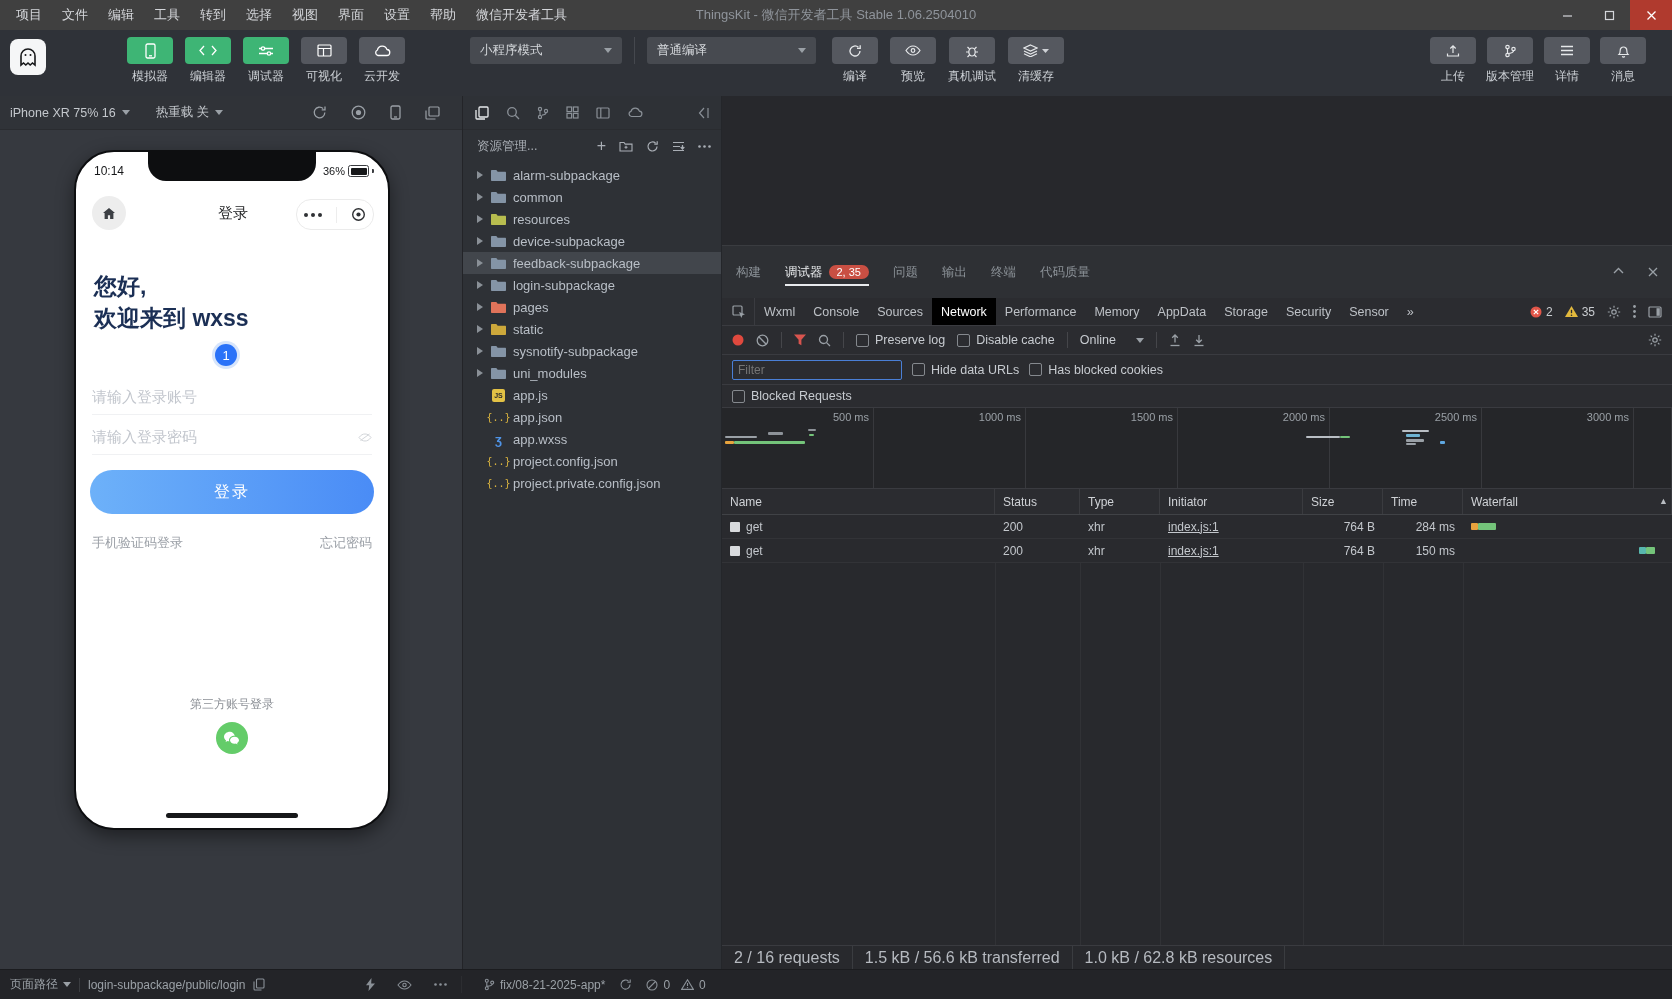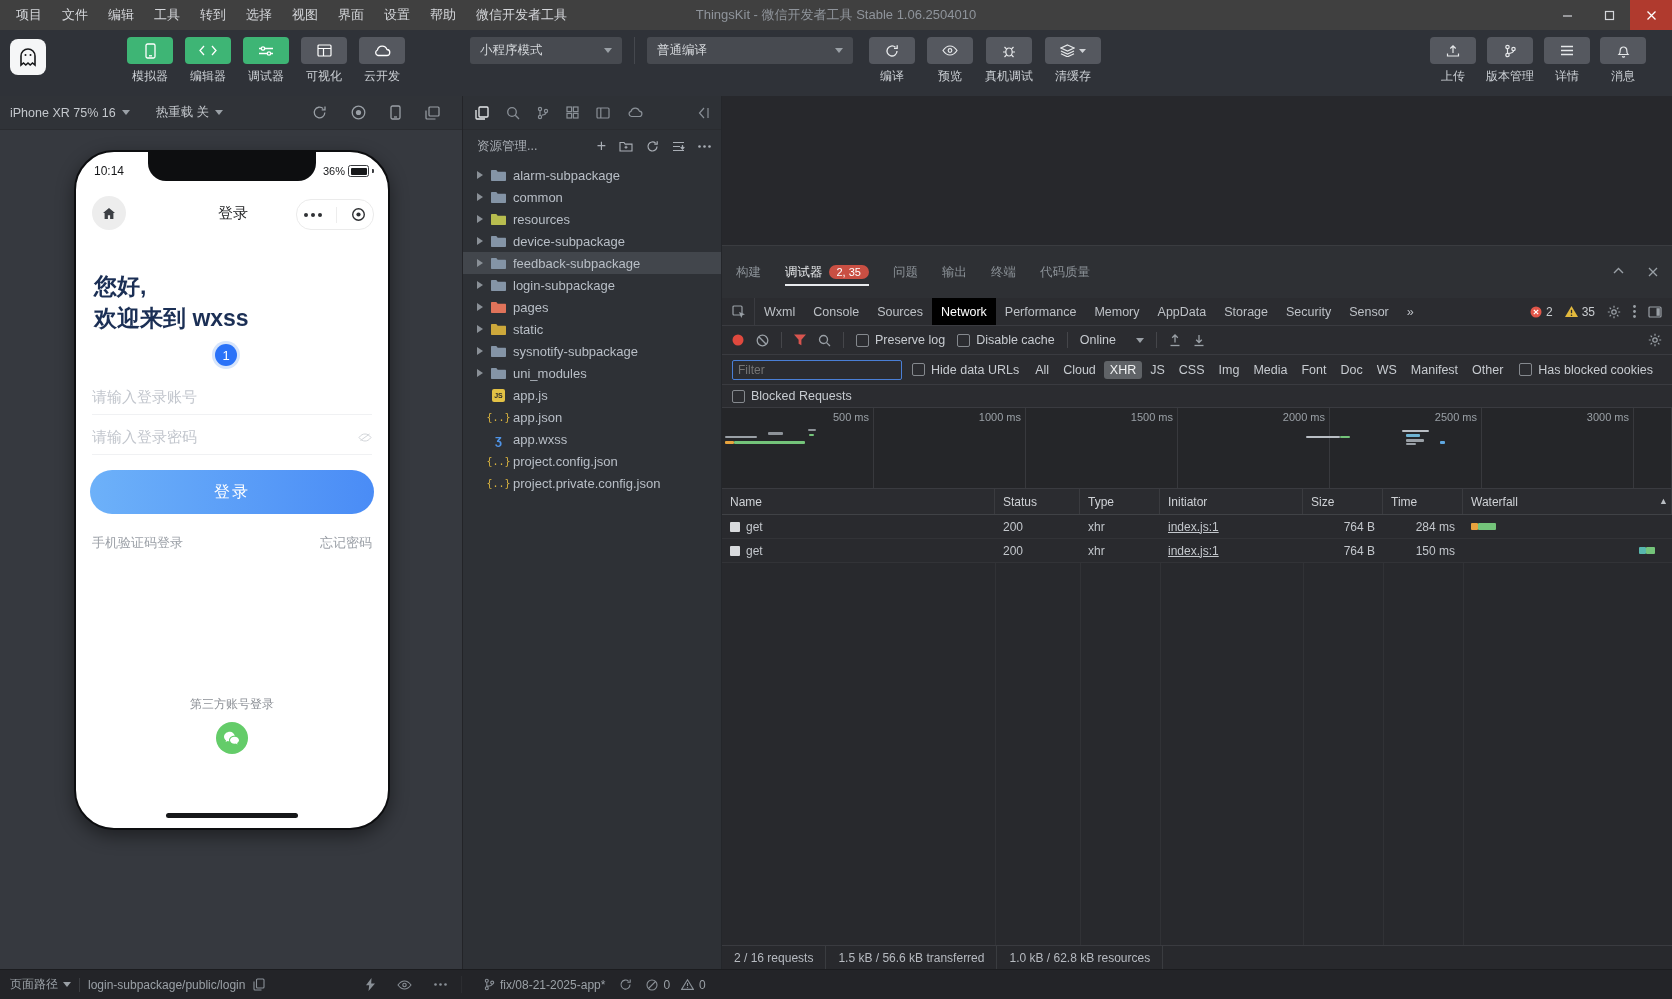--- a/index.html
+++ b/index.html
@@ -123,21 +123,21 @@
   .tbody{flex:1;position:relative;min-height:0;}
   .colsep{position:absolute;top:0;bottom:0;width:1px;background:#313236;}
   .trow{height:23px;font-size:12px;color:#c3c7cc;border-bottom:1px solid #323337;background:#292a2e;position:relative;z-index:1;}
   .td{display:flex;align-items:center;padding:0 8px;white-space:nowrap;overflow:hidden;}
   .td.num{justify-content:flex-end;}
   .doc-sq{width:10px;height:10px;background:#d8dadd;border-radius:1px;margin-right:6px;flex:0 0 10px;}
   .init-link{text-decoration:underline;cursor:pointer;}
   .wf-cell{position:relative;}
   .wf-bar{position:absolute;top:8px;height:7px;border-radius:1px;}
 
-  .net-summary{height:23px;flex:0 0 23px;background:#28292d;border-top:1px solid #3a3b40;display:flex;align-items:center;font-size:12px;color:#b6bac0;}
+  .net-summary{height:23px;flex:0 0 23px;background:#28292d;border-top:1px solid #3a3b40;display:flex;align-items:center;font-size:16px;color:#b6bac0;}
   .sum-seg{padding:0 12px;border-right:1px solid #3a3c40;height:100%;display:flex;align-items:center;white-space:nowrap;}
 
   
   .statusbar{height:29px;flex:0 0 29px;background:#232428;border-top:1px solid #1b1c1f;display:flex;align-items:center;font-size:12px;color:#9aa0a6;}
   .sb-left{width:462px;flex:0 0 462px;display:flex;align-items:center;gap:8px;padding:0 10px;box-sizing:border-box;border-right:1px solid #2c2d31;}
   .sb-left .icons{margin-left:auto;display:flex;gap:22px;align-items:center;padding-right:4px;}
   .sb-div{width:1px;height:14px;background:#3a3c40;}
   .sb-mid{display:flex;align-items:center;gap:14px;padding-left:22px;}
   .sb-item{display:flex;align-items:center;gap:5px;white-space:nowrap;}
   svg{display:block;}
@@ -237,21 +237,21 @@
     </div>
 
     <div style="display:flex;align-items:center;margin-left:62px;">
       <div class="tb-select" style="width:152px;">
         <span>小程序模式</span>
         <svg width="8" height="5">
             <path d="M0 0h8L4 5z" fill="#9aa0a6"></path>
           </svg>
       </div>
       <div class="tb-sep"></div>
-      <div class="tb-select" style="width:206px;">
+      <div class="tb-select" style="width:169px;">
         <span>普通编译</span>
         <svg width="8" height="5">
             <path d="M0 0h8L4 5z" fill="#9aa0a6"></path>
           </svg>
       </div>
     </div>
 
     <div class="act-group" style="margin-left:16px;">
       <div class="act">
         <div class="act-ico">
@@ -838,34 +838,20 @@
                 <path d="M7 .8v2M7 11.2v2M.8 7h2M11.2 7h2M2.6 2.6L4 4M10 10l1.4 1.4M11.4 2.6L10 4M4 10l-1.4 1.4"></path>
               </svg>
             </span>
         </div>
 
         <div class="net-filter">
           <input class="filter-input" placeholder="Filter" style="">
           <span class="ckrow">
               <span class="cb"></span>
               <span>Hide data URLs</span>
-            </span>
-          <span class="chips" id="chips">
-              <span class="chip">All</span>
-              <span class="chip">Cloud</span>
-              <span class="chip active">XHR</span>
-              <span class="chip">JS</span>
-              <span class="chip">CSS</span>
-              <span class="chip">Img</span>
-              <span class="chip">Media</span>
-              <span class="chip">Font</span>
-              <span class="chip">Doc</span>
-              <span class="chip">WS</span>
-              <span class="chip">Manifest</span>
-              <span class="chip">Other</span>
             </span>
           <span class="ckrow">
               <span class="cb"></span>
               <span>Has blocked cookies</span>
             </span>
         </div>
 
         <div class="blocked-row">
           <span class="ckrow">
               <span class="cb"></span>

